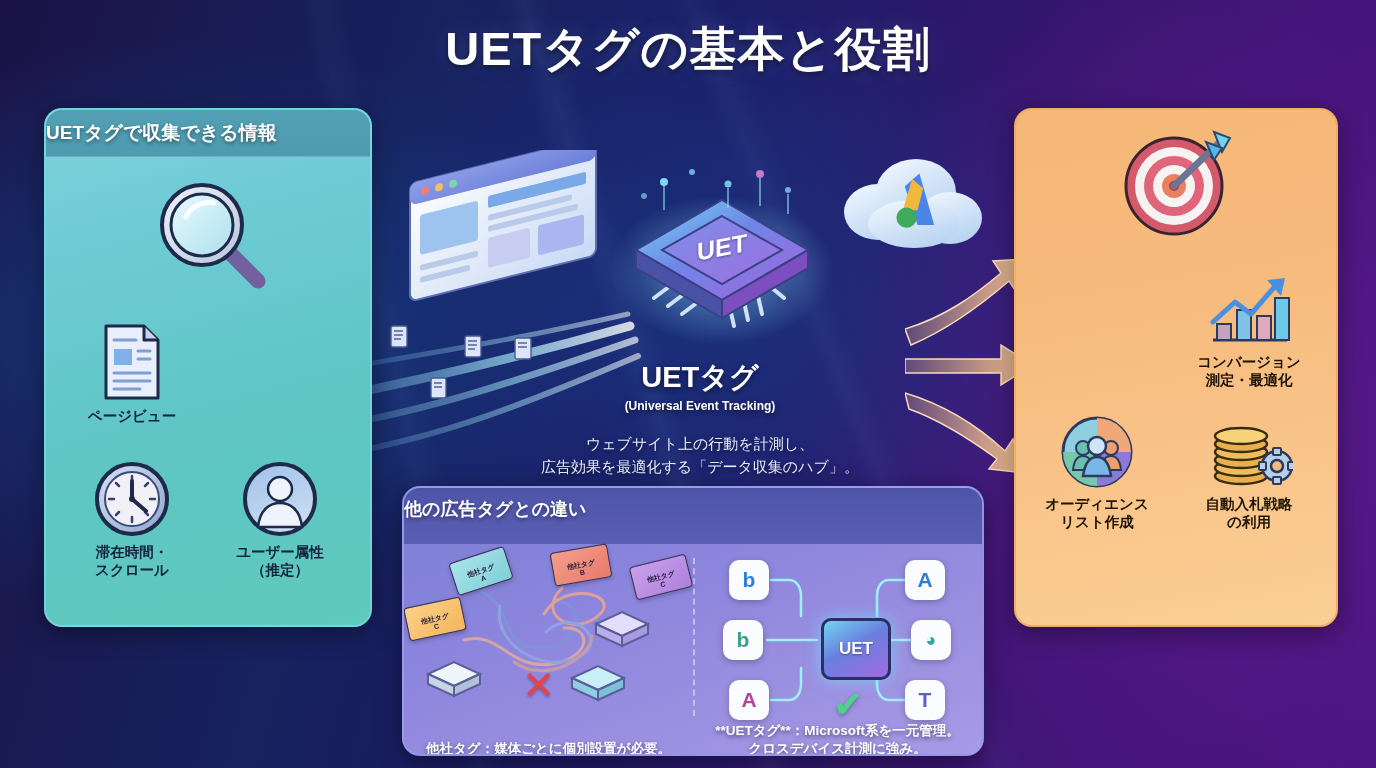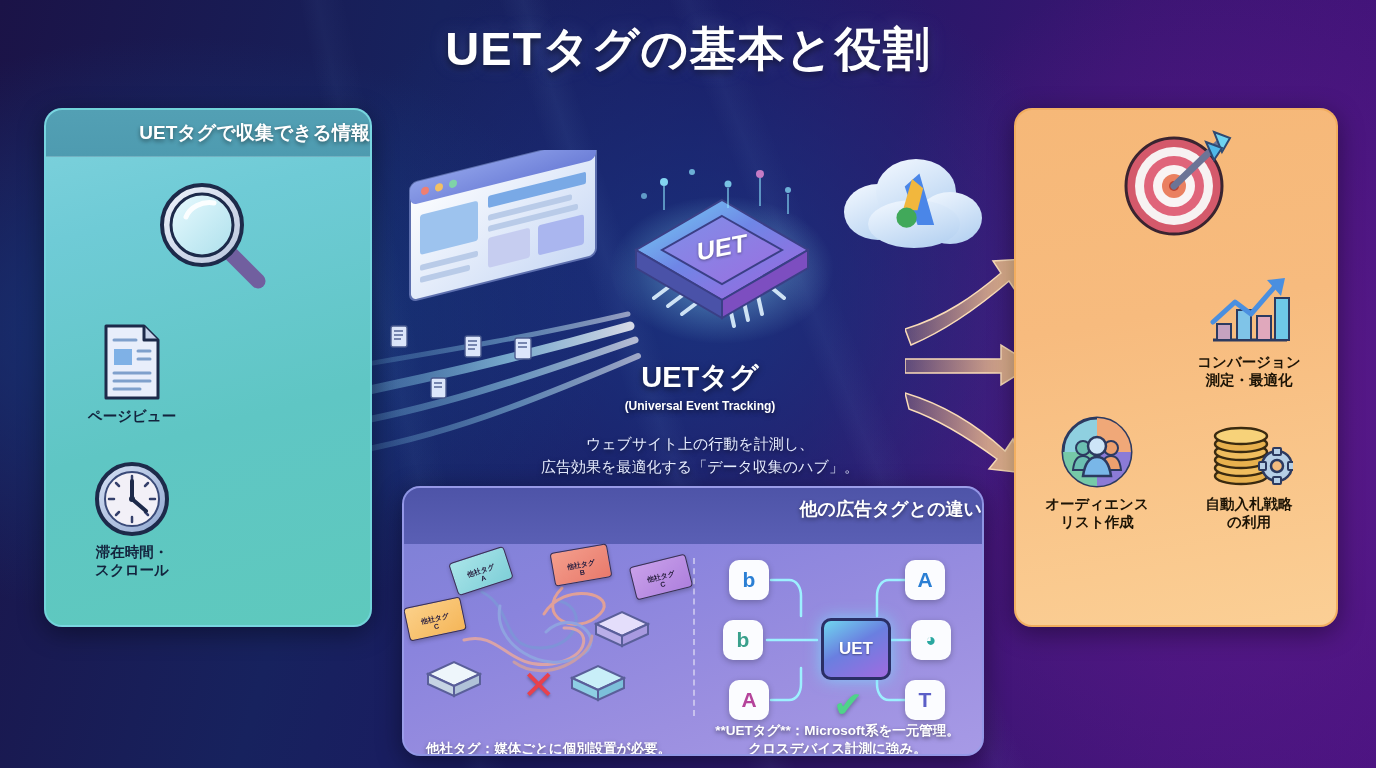--- a/index.html
+++ b/index.html
@@ -50,21 +50,21 @@
   
   .panel {
     position: absolute;
     border-radius: 18px;
     overflow: hidden;
     box-shadow: 0 6px 26px rgba(0,0,0,0.40);
   }
   .panel-head {
     height: 46px;
     line-height: 46px;
-    text-align: right;
+    text-align: left;
     font-size: 19px;
     font-weight: bold;
     color: #ffffff;
     text-shadow: 0 2px 4px rgba(0,0,0,0.45);
   }
 
   
   #panel-left {
     left: 44px;
     top: 108px;
@@ -543,20 +543,37 @@
             </g>
             <line x1="38" y1="38" x2="38" y2="20" stroke="#1d2a4a" stroke-width="4" stroke-linecap="round"></line>
             <line x1="38" y1="38" x2="52" y2="50" stroke="#1d2a4a" stroke-width="4" stroke-linecap="round"></line>
             <circle cx="38" cy="38" r="3" fill="#1d2a4a"></circle>
           </svg>
         </div>
         <div class="lbl">滞在時間・
 スクロール</div>
       </div>
 
+      <div class="cell" id="lc4">
+        <div class="ico">
+          <svg width="76" height="76" viewBox="0 0 76 76">
+            <defs>
+              <linearGradient id="avg" x1="0" y1="0" x2="0.4" y2="1">
+                <stop offset="0%" stop-color="#9fc2e8"></stop>
+                  <stop offset="100%" stop-color="#c9dcf2"></stop>
+              </linearGradient>
+            </defs>
+            <circle cx="38" cy="38" r="35" fill="url(#avg)" stroke="#1d2a4a" stroke-width="4"></circle>
+            <circle cx="38" cy="28" r="12" fill="#eef4fb" stroke="#1d2a4a" stroke-width="2.5"></circle>
+            <path d="M16 66 C18 48 28 42 38 42 C48 42 58 48 60 66 Z" fill="#eef4fb" stroke="#1d2a4a" stroke-width="2.5"></path>
+          </svg>
+        </div>
+        <div class="lbl">ユーザー属性
+（推定）</div>
+      </div>
 
     </div>
   </div>
 
   <div class="panel" id="panel-right">
     <div class="panel-body">
 
       <svg id="target-icon" viewBox="0 0 118 118">
         <circle cx="56" cy="62" r="48" fill="#d4596b" stroke="#3a2430" stroke-width="3"></circle>
         <circle cx="56" cy="62" r="39" fill="#f7f2f2"></circle>

